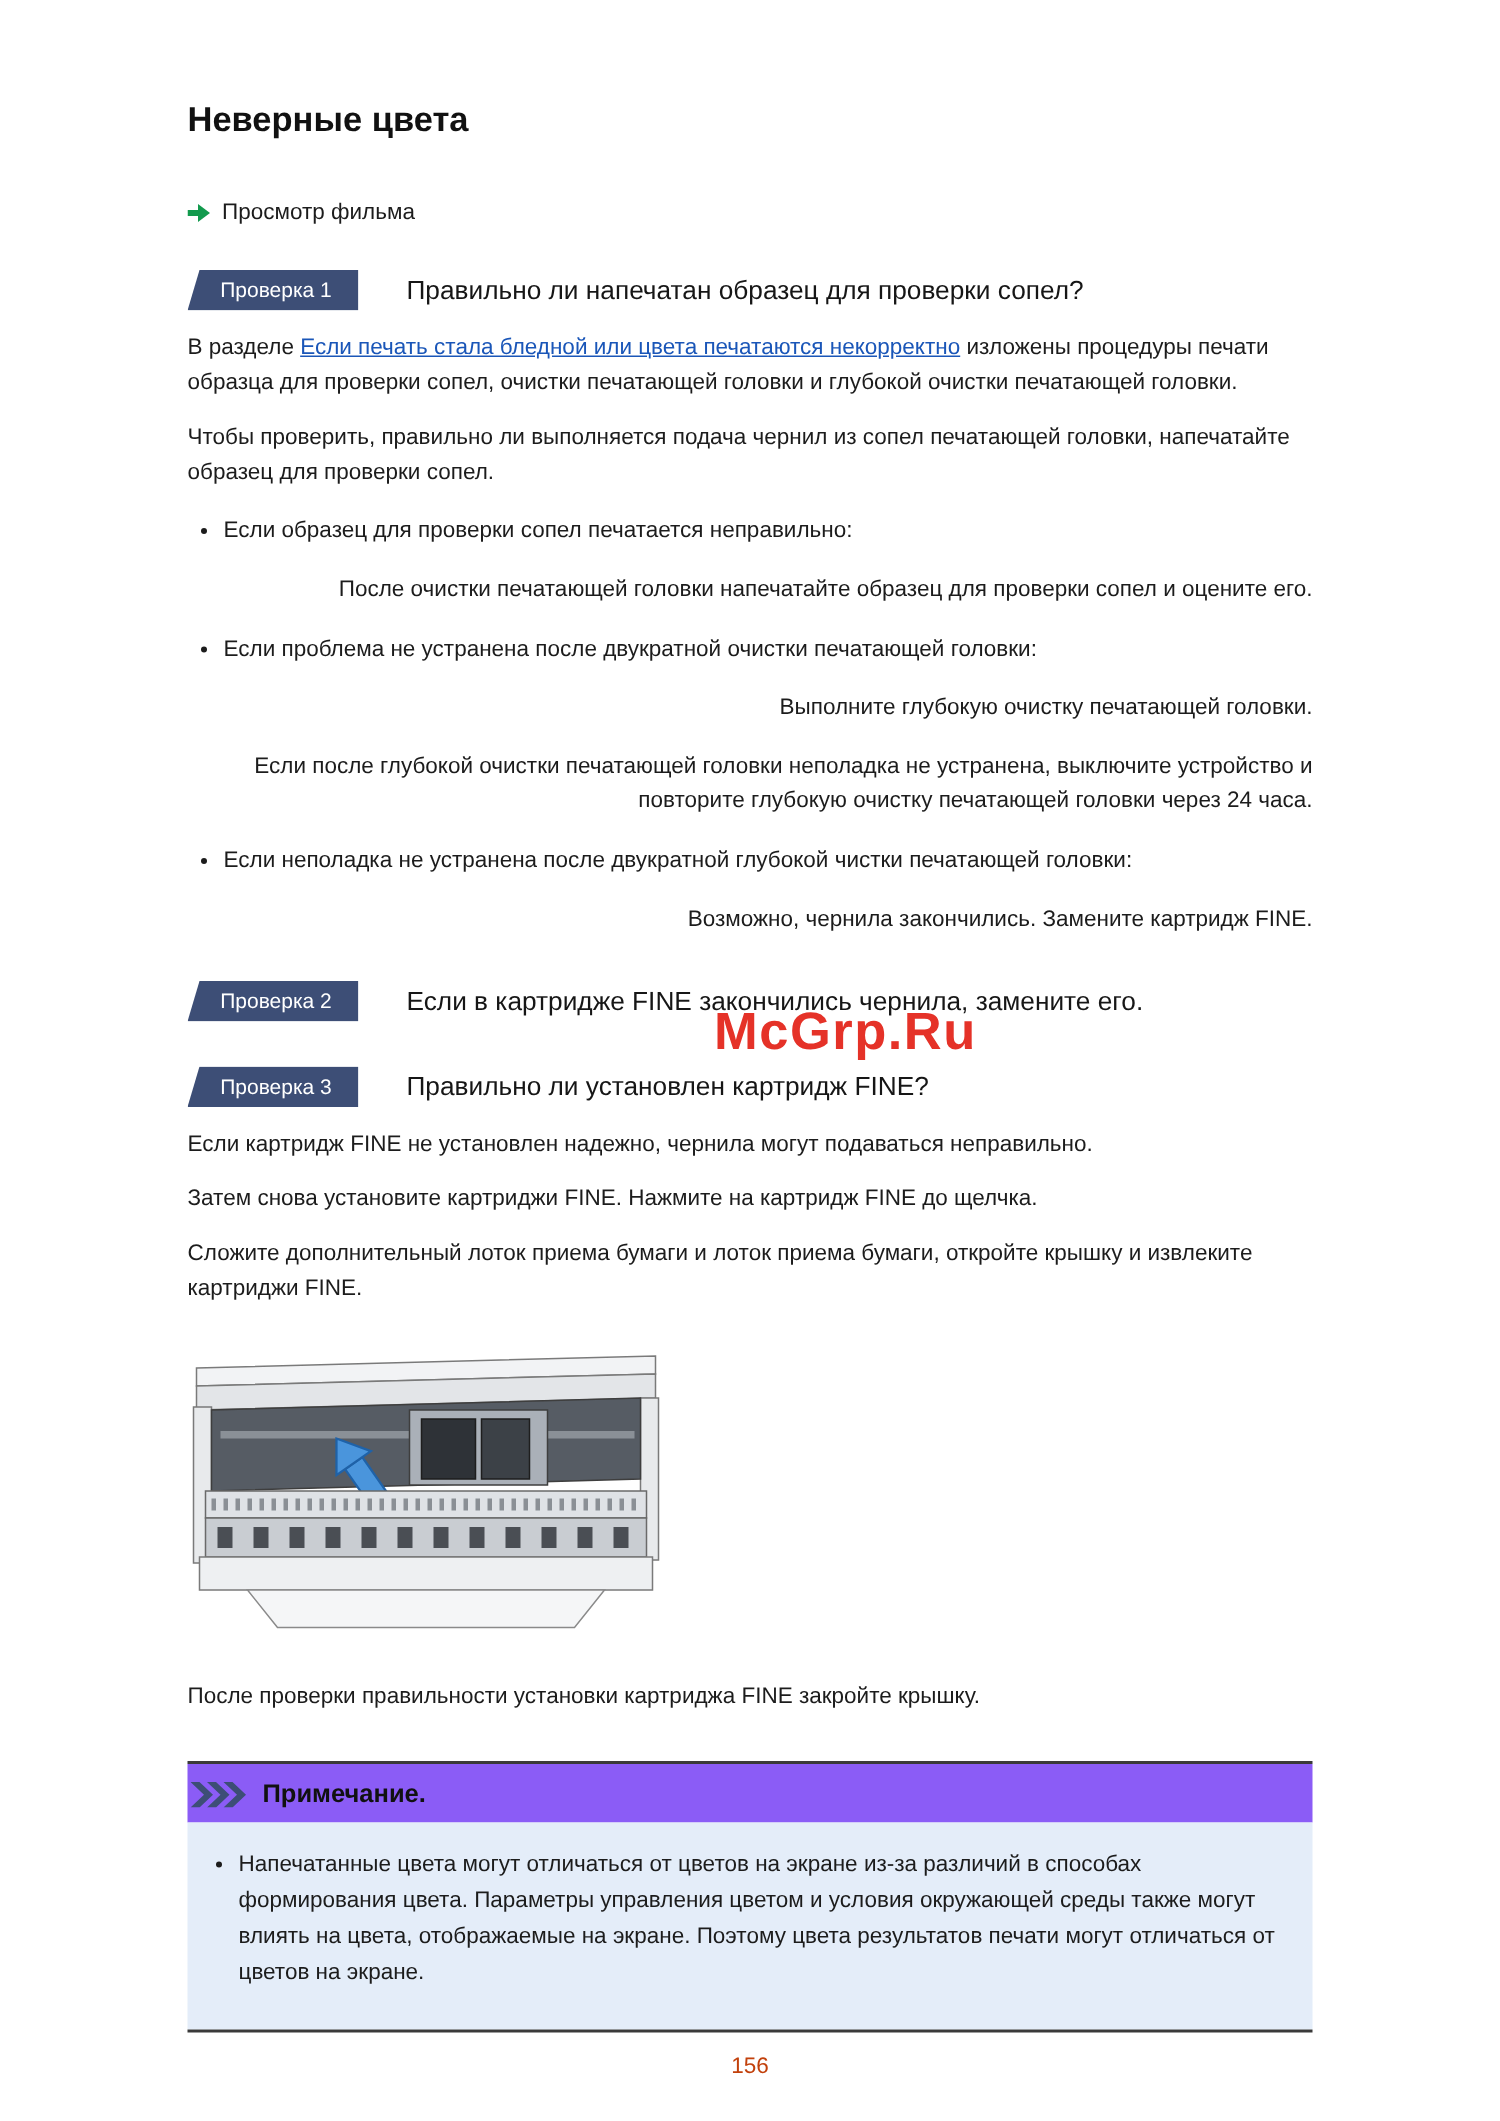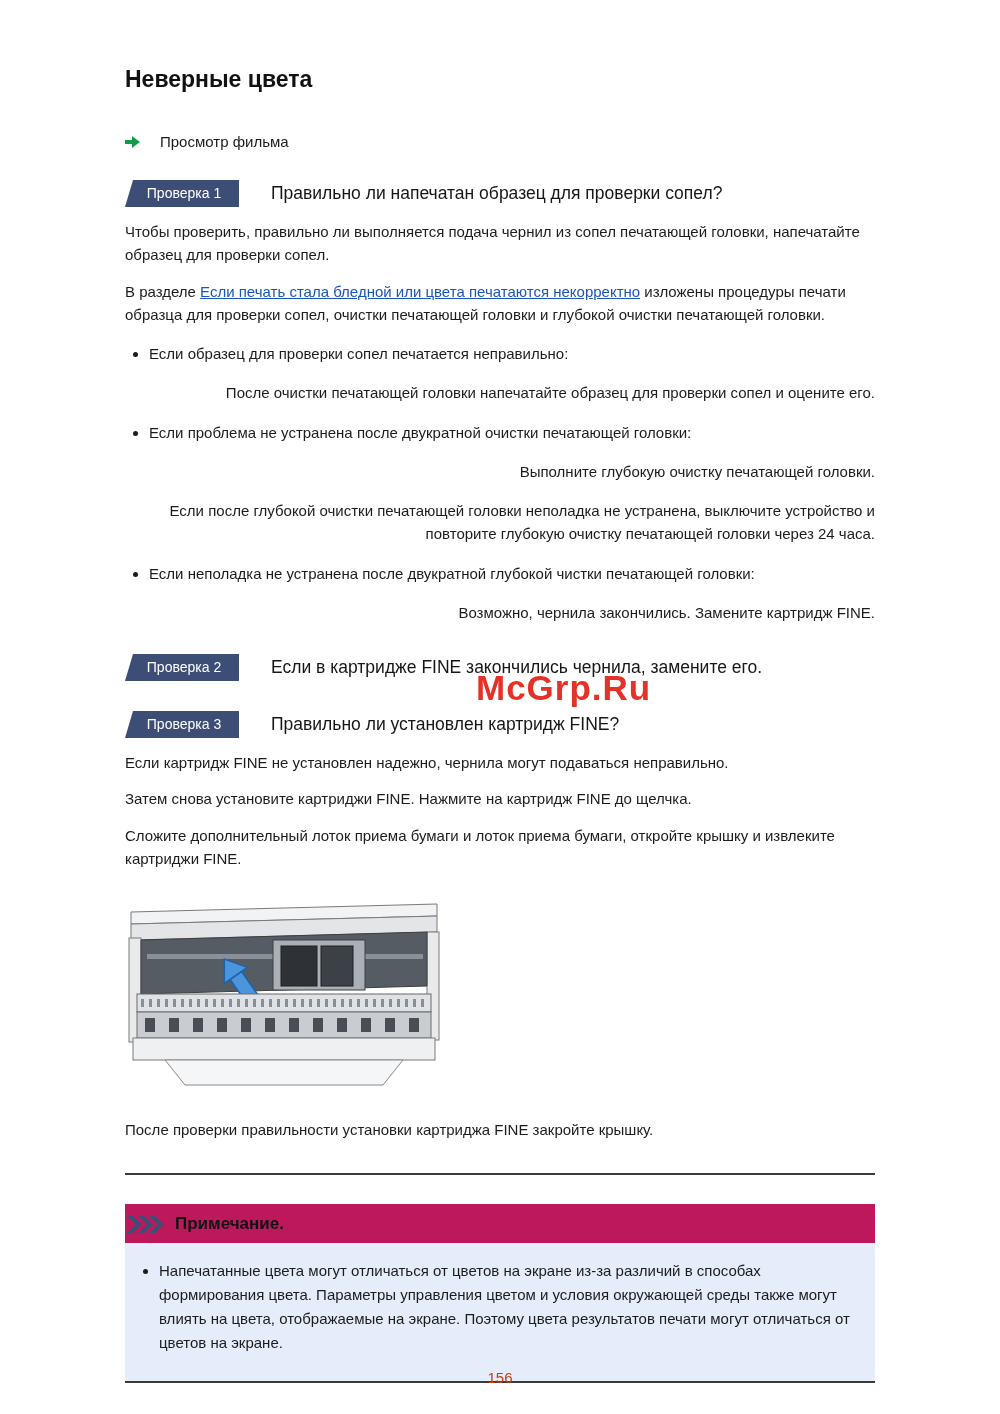--- a/index.html
+++ b/index.html
@@ -20,21 +20,21 @@
     font-weight:bold;
     margin:0;
     padding-top:66px;
     color:#111;
   }
 
   .film-row {
     margin-top:40px;
     display:flex;
     align-items:center;
-    gap:20px;
+    gap:8px;
     font-size:15px;
     cursor:pointer;
     width:fit-content;
   }
 
   .check-row {
     display:flex;
     align-items:center;
     gap:32px;
     margin-top:30px;
@@ -88,22 +88,21 @@
 
   .figure { margin:18px 0 26px 0; }
 
   .note-block { margin-top:32px; }
   .rule { border-top:2px solid #3a3a3a; height:0; }
   .note-head {
     display:flex;
     align-items:center;
     gap:10px;
     padding:10px 2px 9px 2px;
-    background:#be185d;
-    margin-top:29px;
+    background:#8b5cf6;
   }
   .note-title { font-size:17px; font-weight:bold; color:#111; }
   .note-body {
     background:var(--note-bg, #e4edf9);
     padding:4px 18px 14px 14px;
   }
   .note-body ul { margin:12px 0; padding-left:20px; list-style:disc outside; }
   .note-body li { font-size:15px; line-height:1.6; }
 
   .page-number {
@@ -131,23 +130,23 @@
         </svg>
       </span>
       <span>Просмотр фильма</span>
     </div>
 
     <div class="check-row">
       <span class="badge">Проверка 1</span>
       <span class="check-heading">Правильно ли напечатан образец для проверки сопел?</span>
     </div>
 
+    <p class="body"><span>В разделе </span><a class="inline-link">Если печать стала бледной или цвета печатаются некорректно</a><span> изложены процедуры печати образца для проверки сопел, очистки печатающей головки и глубокой очистки печатающей головки.</span></p>
+
     <p class="body">Чтобы проверить, правильно ли выполняется подача чернил из сопел печатающей головки, напечатайте образец для проверки сопел.</p>
-
-    <p class="body"><span>В разделе </span><a class="inline-link">Если печать стала бледной или цвета печатаются некорректно</a><span> изложены процедуры печати образца для проверки сопел, очистки печатающей головки и глубокой очистки печатающей головки.</span></p>
 
     <ul class="bullets">
       <li>
         <span>Если образец для проверки сопел печатается неправильно:</span>
         <p class="body">После очистки печатающей головки напечатайте образец для проверки сопел и оцените его.</p>
       </li>
       <li>
         <span>Если проблема не устранена после двукратной очистки печатающей головки:</span>
         <p class="body">Выполните глубокую очистку печатающей головки.</p>
         <p class="body">Если после глубокой очистки печатающей головки неполадка не устранена, выключите устройство и повторите глубокую очистку печатающей головки через 24 часа.</p>

